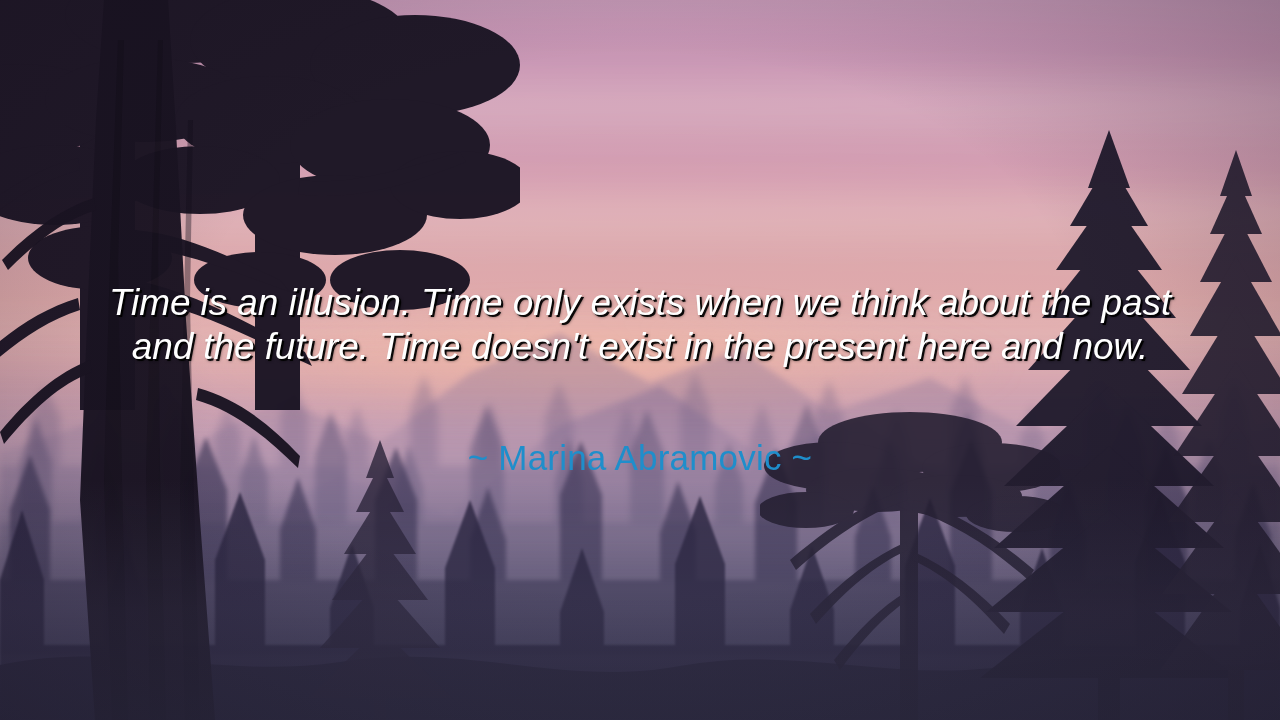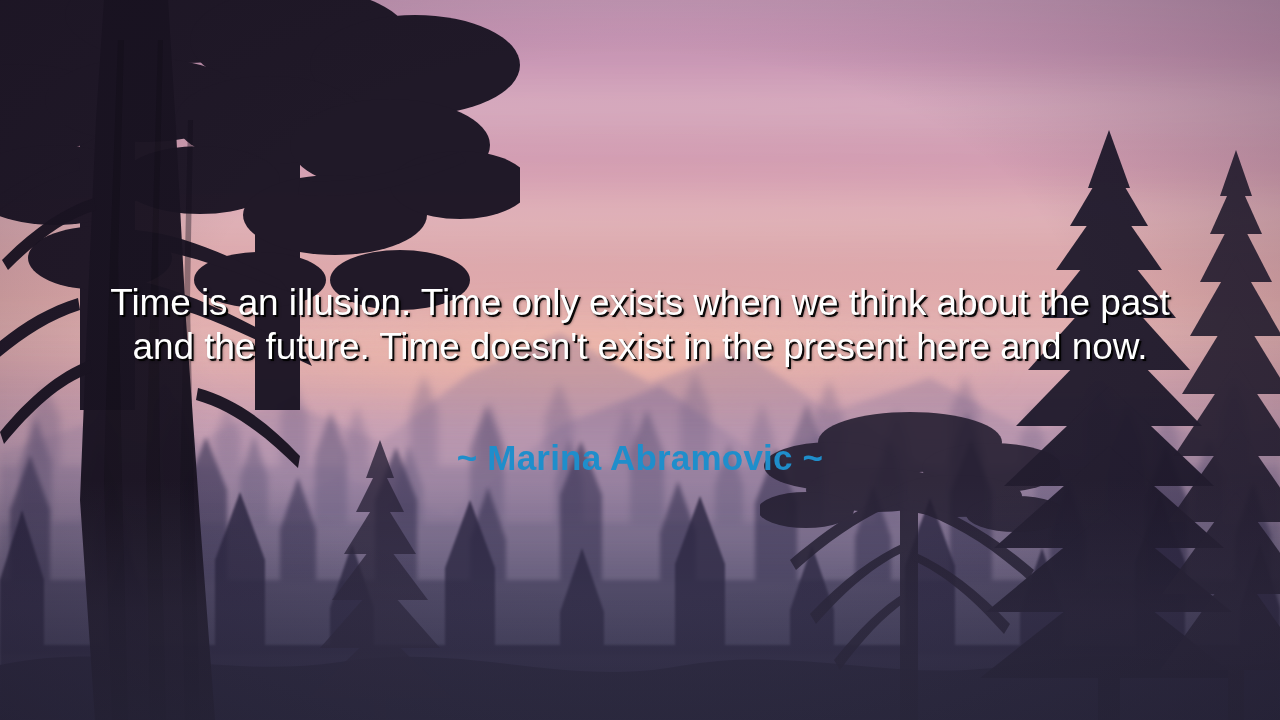--- a/index.html
+++ b/index.html
@@ -150,20 +150,21 @@
     pointer-events: none;
   }
 
   .quote-block {
     position: absolute;
     left: 50%;
     transform: translateX(-50%);
     top: 281px;
     width: 1100px;
     text-align: center;
+    font-style: italic;
   }
 
   .quote-text {
     margin: 0;
     font-family: "Liberation Sans", sans-serif;
     font-size: 37px;
     line-height: 44px;
     font-weight: 400;
     color: #ffffff;
     text-shadow:
@@ -177,21 +178,21 @@
     position: absolute;
     left: 50%;
     transform: translateX(-50%);
     top: 437px;
     width: 1100px;
     text-align: center;
     margin: 0;
     font-family: "Liberation Sans", sans-serif;
     font-size: 35px;
     line-height: 42px;
-    font-weight: 700;
+    font-weight: 400;
     color: #1f8ecb;
     letter-spacing: 0.2px;
   }
 </style>
 </head>
 <body>
 
 <div id="scene">
 
   <div class="sky"></div>

